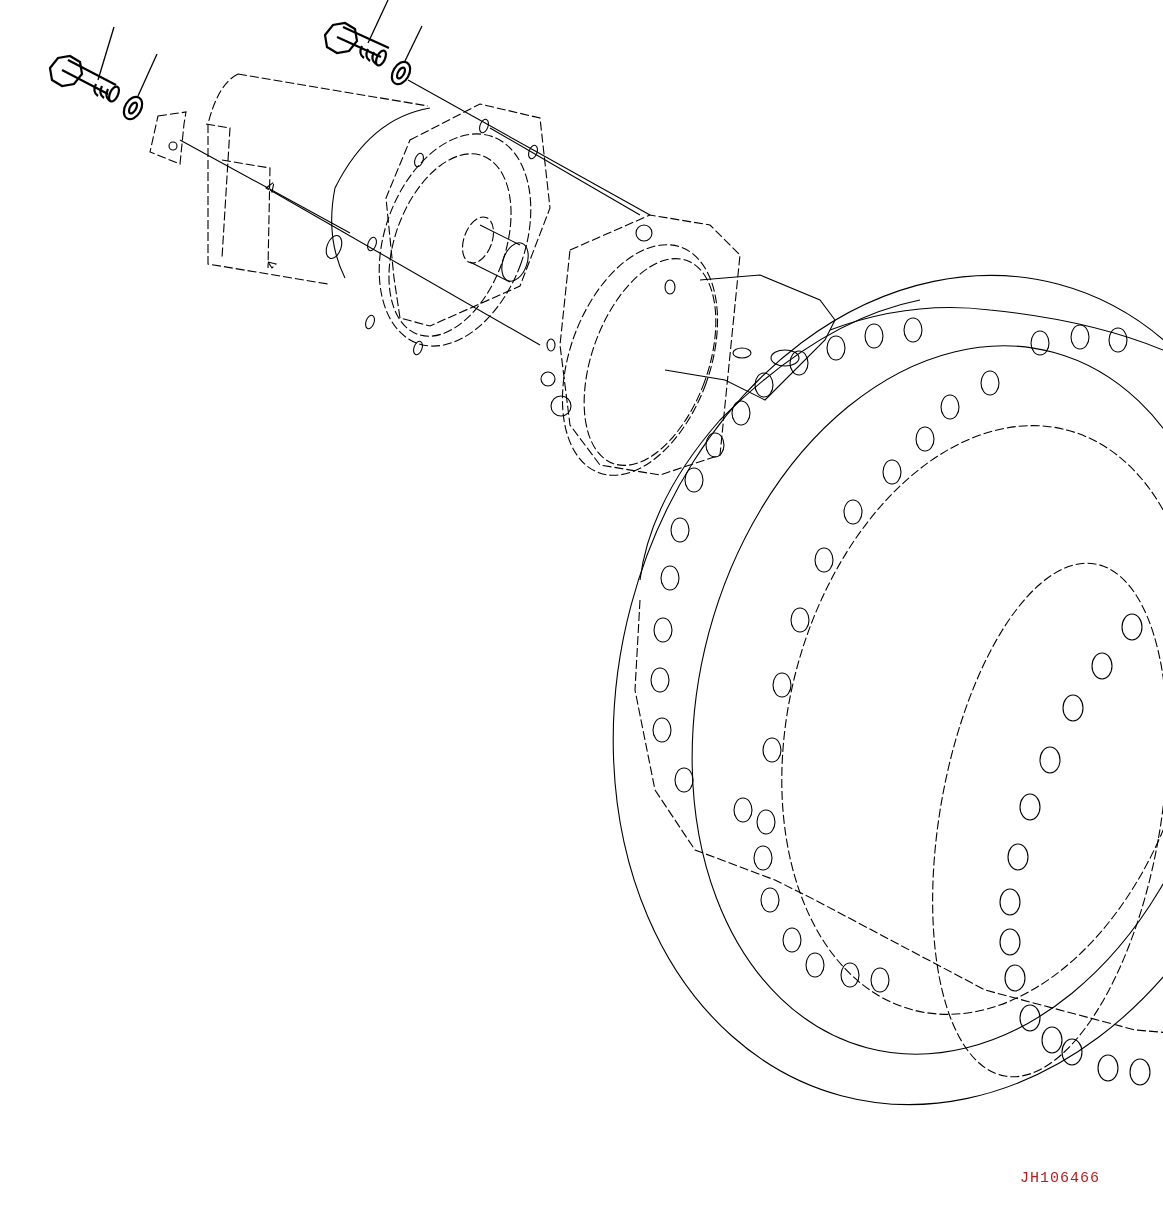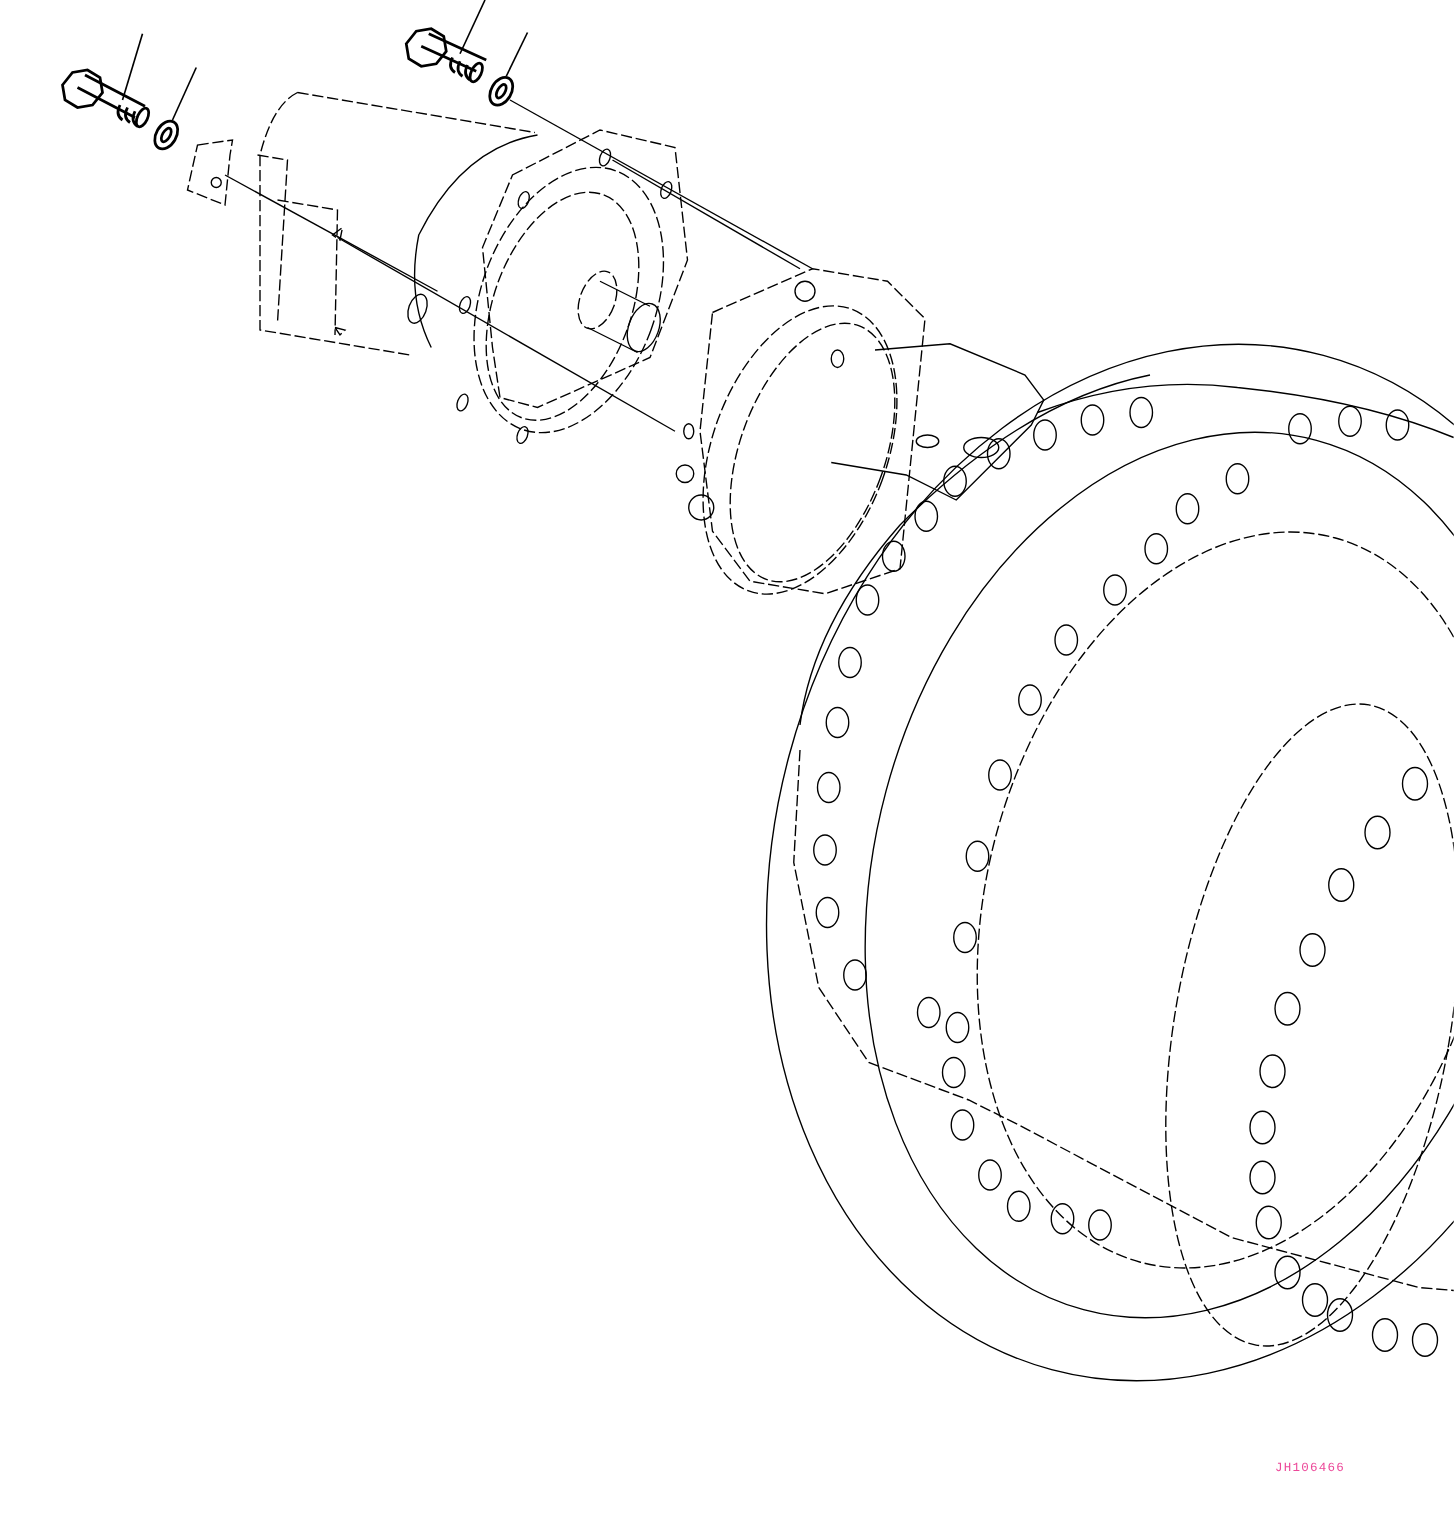--- a/index.html
+++ b/index.html
@@ -3,21 +3,21 @@
 <meta charset="utf-8">
 <style>
   html, body { margin:0; padding:0; background:#ffffff; }
   body { width:1163px; height:1217px; position:relative; overflow:hidden; font-family:"Liberation Sans", sans-serif; }
   #drawing { position:absolute; left:0; top:0; width:1163px; height:1217px; }
   .ln { fill:none; stroke:#000; stroke-width:1.1; }
   .dash { fill:none; stroke:#000; stroke-width:1.1; stroke-dasharray:9 3; }
   .bold { fill:none; stroke:#000; stroke-width:2.2; }
   .lead { fill:none; stroke:#000; stroke-width:1.3; }
   .hole { fill:none; stroke:#000; stroke-width:1.1; }
-  #drawing-number { position:absolute; left:1020px; top:1170px; font-family:"Liberation Mono", monospace; font-size:10px; letter-spacing:1px; color:#ec4899; }
+  #drawing-number { position:absolute; left:1020px; top:1170px; font-family:"Liberation Mono", monospace; font-size:15px; letter-spacing:1px; color:#b91c1c; }
 </style>
 </head>
 <body>
 
 <svg id="drawing" viewBox="0 0 1163 1217" xmlns="http://www.w3.org/2000/svg">
 
   <g>
     <path class="bold" d="M50 68 l8 -10 l12 -2 l10 6 l2 12 l-8 10 l-12 2 l-10 -6 z"></path>
     <path class="bold" d="M62 70 l46 24 M68 60 l48 25"></path>
     <path class="bold" d="M96 84 q-4 8 2 12 M102 86 q-4 8 2 12 M108 89 q-4 8 2 12"></path>

